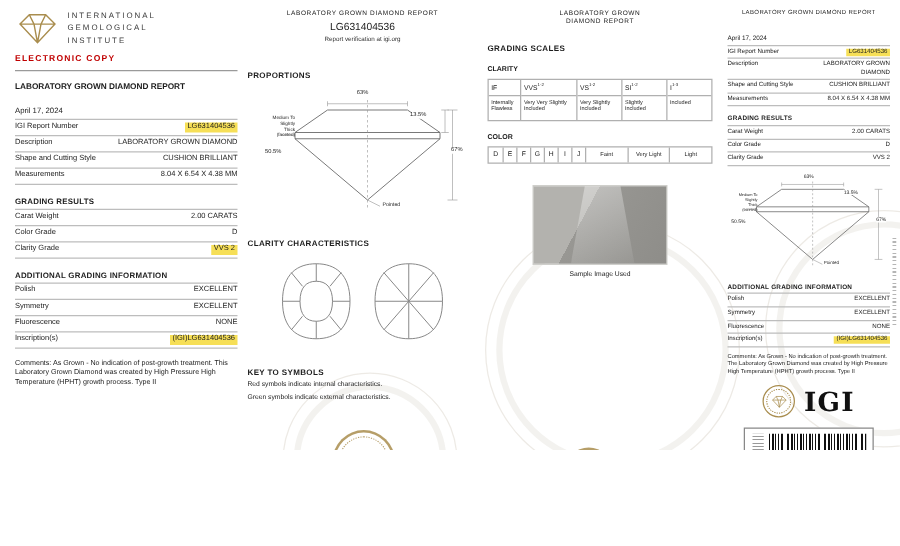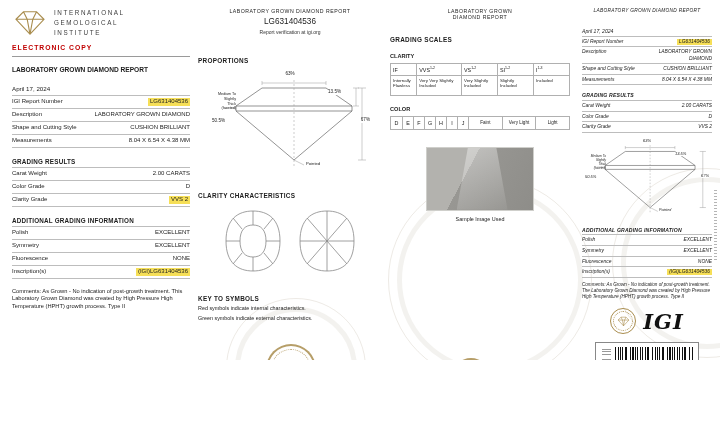--- a/index.html
+++ b/index.html
@@ -21,21 +21,21 @@
   .edge-decor { position:absolute; right:3px; width:3px; z-index:1;
                 background:repeating-linear-gradient(0deg,#b5b5b5 0 1px,transparent 1px 3px); }
   #edge1 { top:188px; height:72px; }
   #edge2 { top:372px; height:52px; }
 
   
   .panel { position:absolute; top:8px; z-index:2; }
   #panel1 { left:12px;  width:178px; }
   #panel2 { left:198px; width:184px; height:418px; }
   #panel3 { left:390px; width:180px; height:418px; }
-  #panel4 { left:582px; width:130px; height:424px;font-style:italic; }
+  #panel4 { left:582px; width:130px; height:424px; }
 
   
   .row { display:flex; justify-content:space-between; align-items:baseline;
          border-bottom:1px solid #bdbdbd; padding:2.5px 0 2px; font-size:6px; line-height:1.25; }
   .row .val { text-align:right; max-width:58%; }
   .sec { font-weight:bold; font-size:6.3px; border-bottom:1px solid #bdbdbd;
          padding:4px 0 2px; margin-top:6px; letter-spacing:.2px; }
   .hl { background:#f6df57; padding:0 2px; }
 
   

